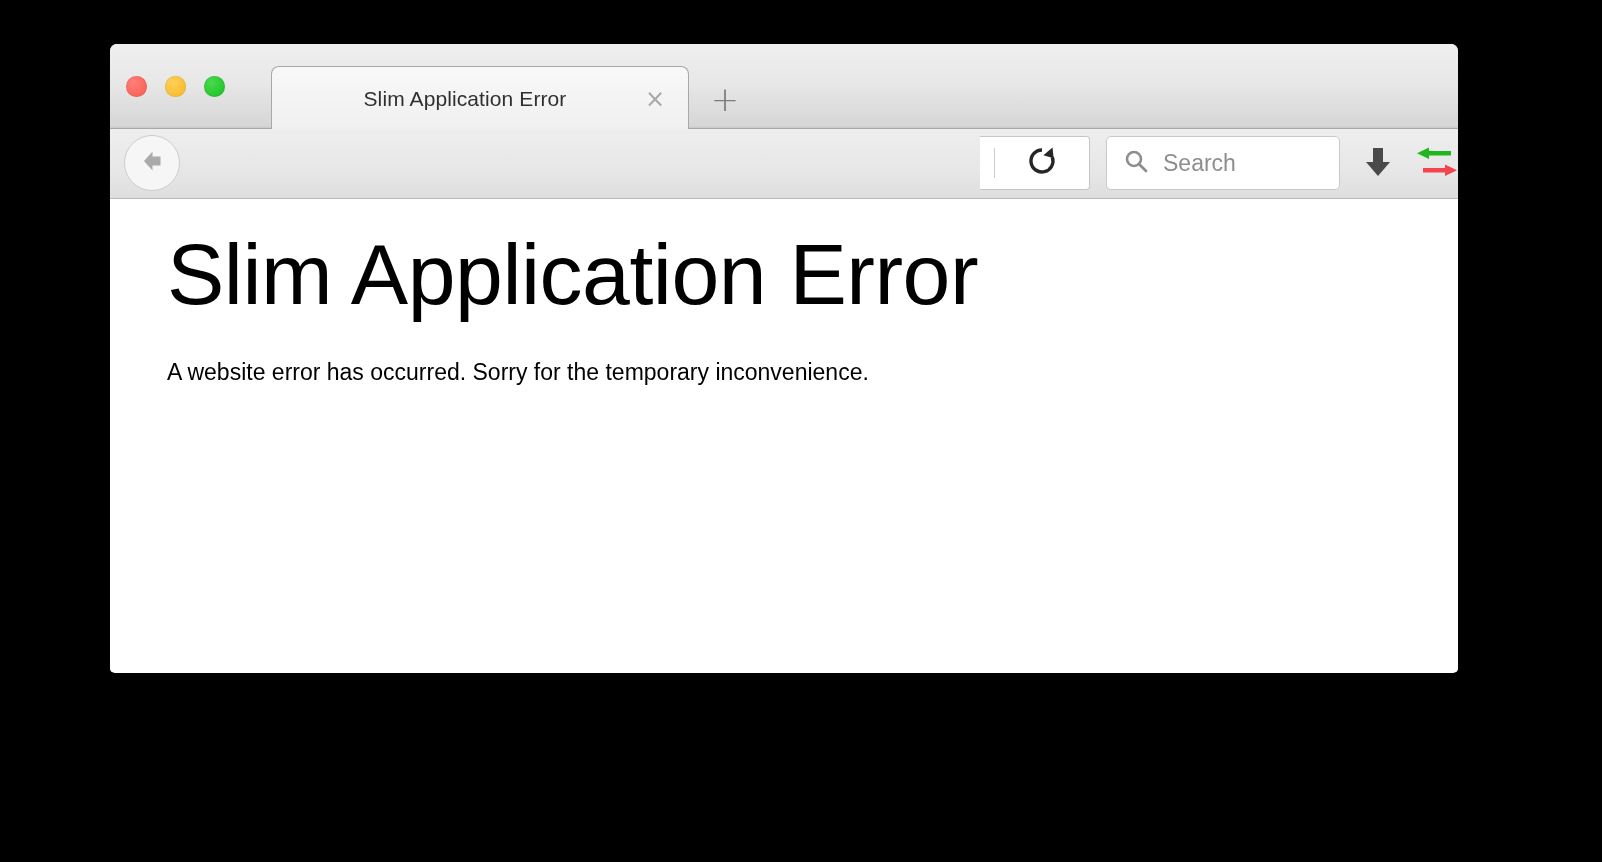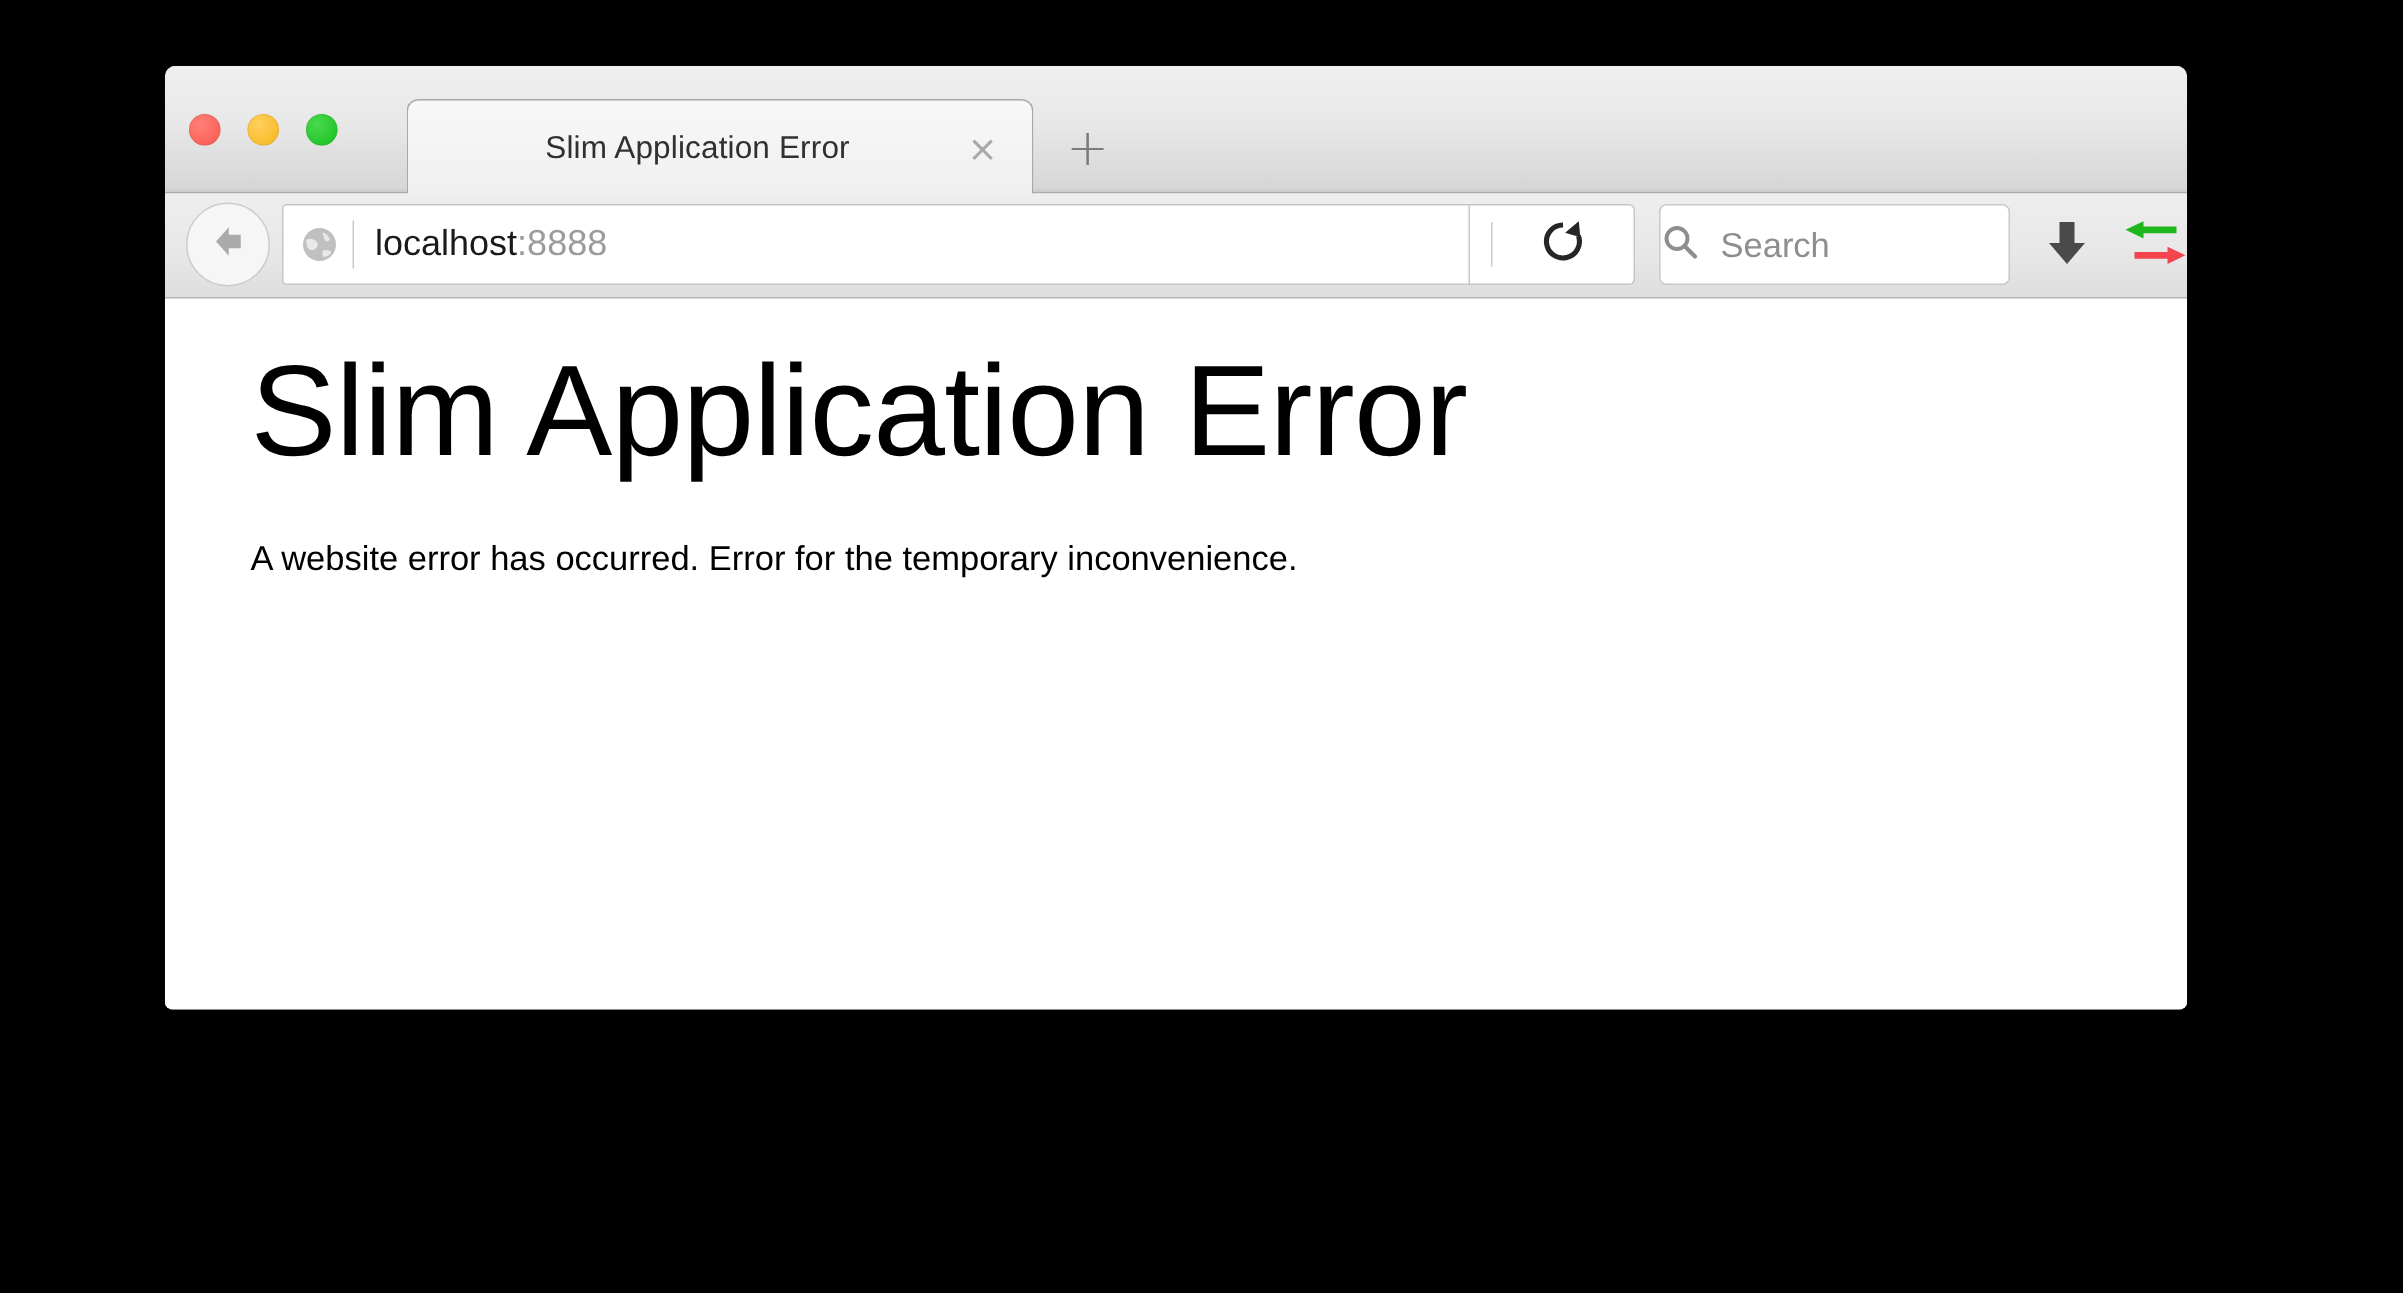--- a/index.html
+++ b/index.html
@@ -163,21 +163,21 @@
     position: absolute;
     left: 996px;
     top: 7px;
     width: 234px;
     height: 54px;
     background: #ffffff;
     border: 1px solid #c9c9c9;
     border-radius: 5px;
     display: flex;
     align-items: center;
-    padding-left: 0;
+    padding-left: 16px;
   }
   #search-placeholder {
     font-size: 23px;
     color: #8e8e8e;
     margin-left: 14px;
   }
 
   #downloads-button {
     position: absolute;
     left: 1245px;
@@ -237,32 +237,20 @@
   <div id="nav-toolbar">
 
     <div id="back-button">
       <span>
         <svg width="34" height="34" viewBox="0 0 34 34">
           <path d="M17.5 7.5 L9 17 L17.5 26.5 L17.5 21.5 L25.5 21.5 L25.5 12.5 L17.5 12.5 Z" fill="#aaaaaa"></path>
         </svg>
       </span>
     </div>
 
-    <div id="url-field">
-      <span id="site-identity-icon">
-        <svg width="28" height="28" viewBox="0 0 28 28">
-          <circle cx="14" cy="14" r="11" fill="#9a9a9a"></circle>
-          <path d="M5 11 Q9 9 12 12 Q14 15 11 17 Q8 19 6 16 Z" fill="#dcdcdc"></path>
-          <path d="M16 6 Q20 7 21 11 Q18 13 17 10 Z" fill="#dcdcdc"></path>
-          <path d="M16 18 Q20 17 22 19 Q20 23 16 22 Z" fill="#dcdcdc"></path>
-        </svg>
-      </span>
-      <div id="url-separator"></div>
-      <span id="url-text"><span>localhost</span><span id="url-port">:8888</span></span>
-    </div>
 
     <div id="reload-wrap">
       <div id="reload-separator"></div>
       <div id="reload-button">
         <span>
           <svg width="34" height="34" viewBox="0 0 34 34">
             <path d="M17 6 A11 11 0 1 0 27.3 13.2" stroke="#262626" stroke-width="3.4" fill="none" stroke-linecap="butt"></path>
             <path d="M27.5 3.5 L28.6 14.2 L18.4 11.2 Z" fill="#262626"></path>
           </svg>
         </span>
@@ -296,16 +284,16 @@
           <rect x="8" y="25" width="24" height="4.5" fill="#f4454f"></rect>
           <path d="M42 27.2 L30 21.5 L30 33 Z" fill="#f4454f"></path>
         </svg>
       </span>
     </div>
 
   </div>
 
   <div id="page-content">
     <h1 id="page-heading">Slim Application Error</h1>
-    <p id="page-message">A website error has occurred. Error for the temporary inconvenience.</p>
+    <p id="page-message">A website error has occurred. Sorry for the temporary inconvenience.</p>
   </div>
 
 </div>
 
 </body></html>

